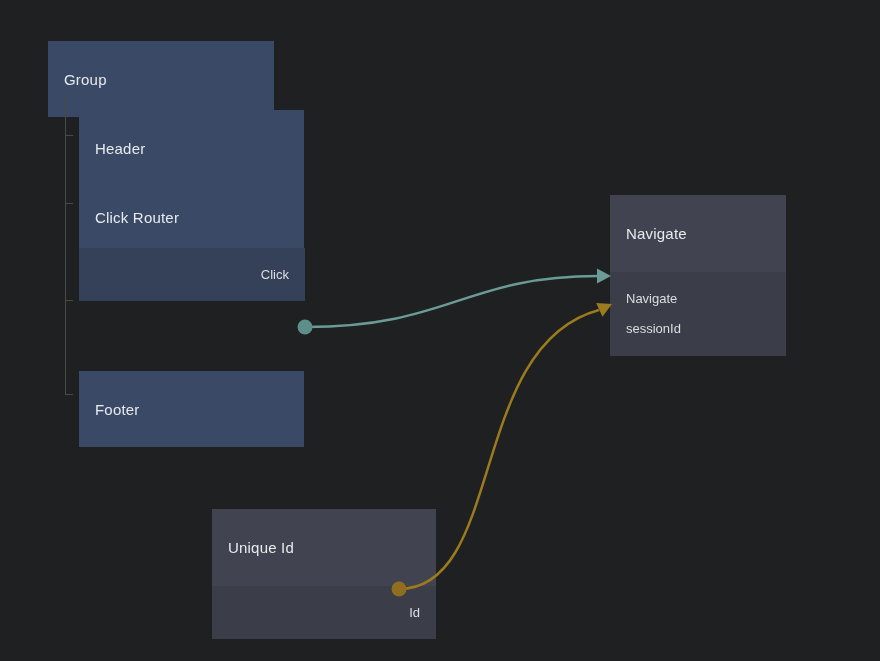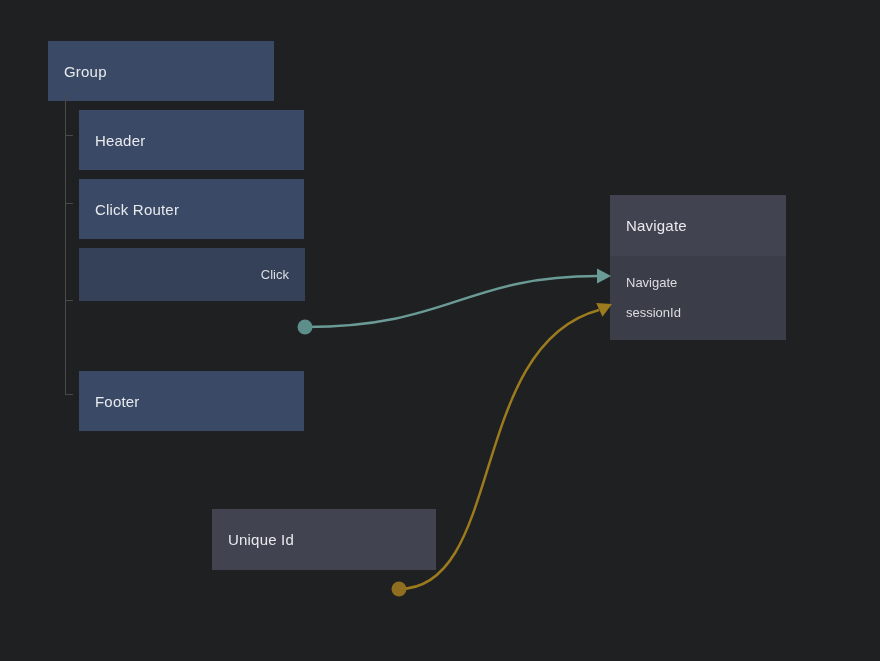--- a/index.html
+++ b/index.html
@@ -6,21 +6,21 @@
   .stage{
     position:relative;width:880px;height:661px;overflow:hidden;
     background:var(--bg,#1f2021);
     font-family:"Liberation Sans","DejaVu Sans",sans-serif;
     -webkit-font-smoothing:antialiased;
   }
   .wires{position:absolute;left:0;top:0;width:880px;height:661px;z-index:3;pointer-events:none;}
   .node{position:absolute;z-index:2;border-radius:1px;}
   .node .title{
     display:flex;align-items:center;
-    padding:4px 16px;font-size:15px;letter-spacing:.2px;
+    padding:12px 16px;font-size:15px;letter-spacing:.2px;
     color:var(--title_text,#e8eaed);
   }
   .blue .title{background:var(--blue_title,#3a4a66);height:52px;}
   .blue .body{background:var(--blue_body,#344159);padding-left:48px;}
   .gray .title{background:var(--gray_title,#414450);height:53px;}
   .gray .body{background:var(--gray_body,#3b3d48);}
   .port-row{display:flex;align-items:center;font-size:13px;color:var(--port_text,#dcdee1);}
   .out-row{height:53px;justify-content:flex-end;padding-right:16px;}
   .in-rows{padding-top:11px;padding-bottom:13px;}
   .in-row{height:30px;padding-left:16px;}
@@ -84,15 +84,20 @@
         <span>Navigate</span>
       </div>
       <div class="port-row in-row">
         <span>sessionId</span>
       </div>
     </div>
   </div>
 
   <div class="node gray" style="left:176px;top:509px;width:224px;margin-left:36px;">
     <div class="title">Unique Id</div>
+    <div class="body">
+      <div class="port-row out-row">
+        <span>Id</span>
+      </div>
+    </div>
   </div>
 
 </div>
 
 </body></html>

